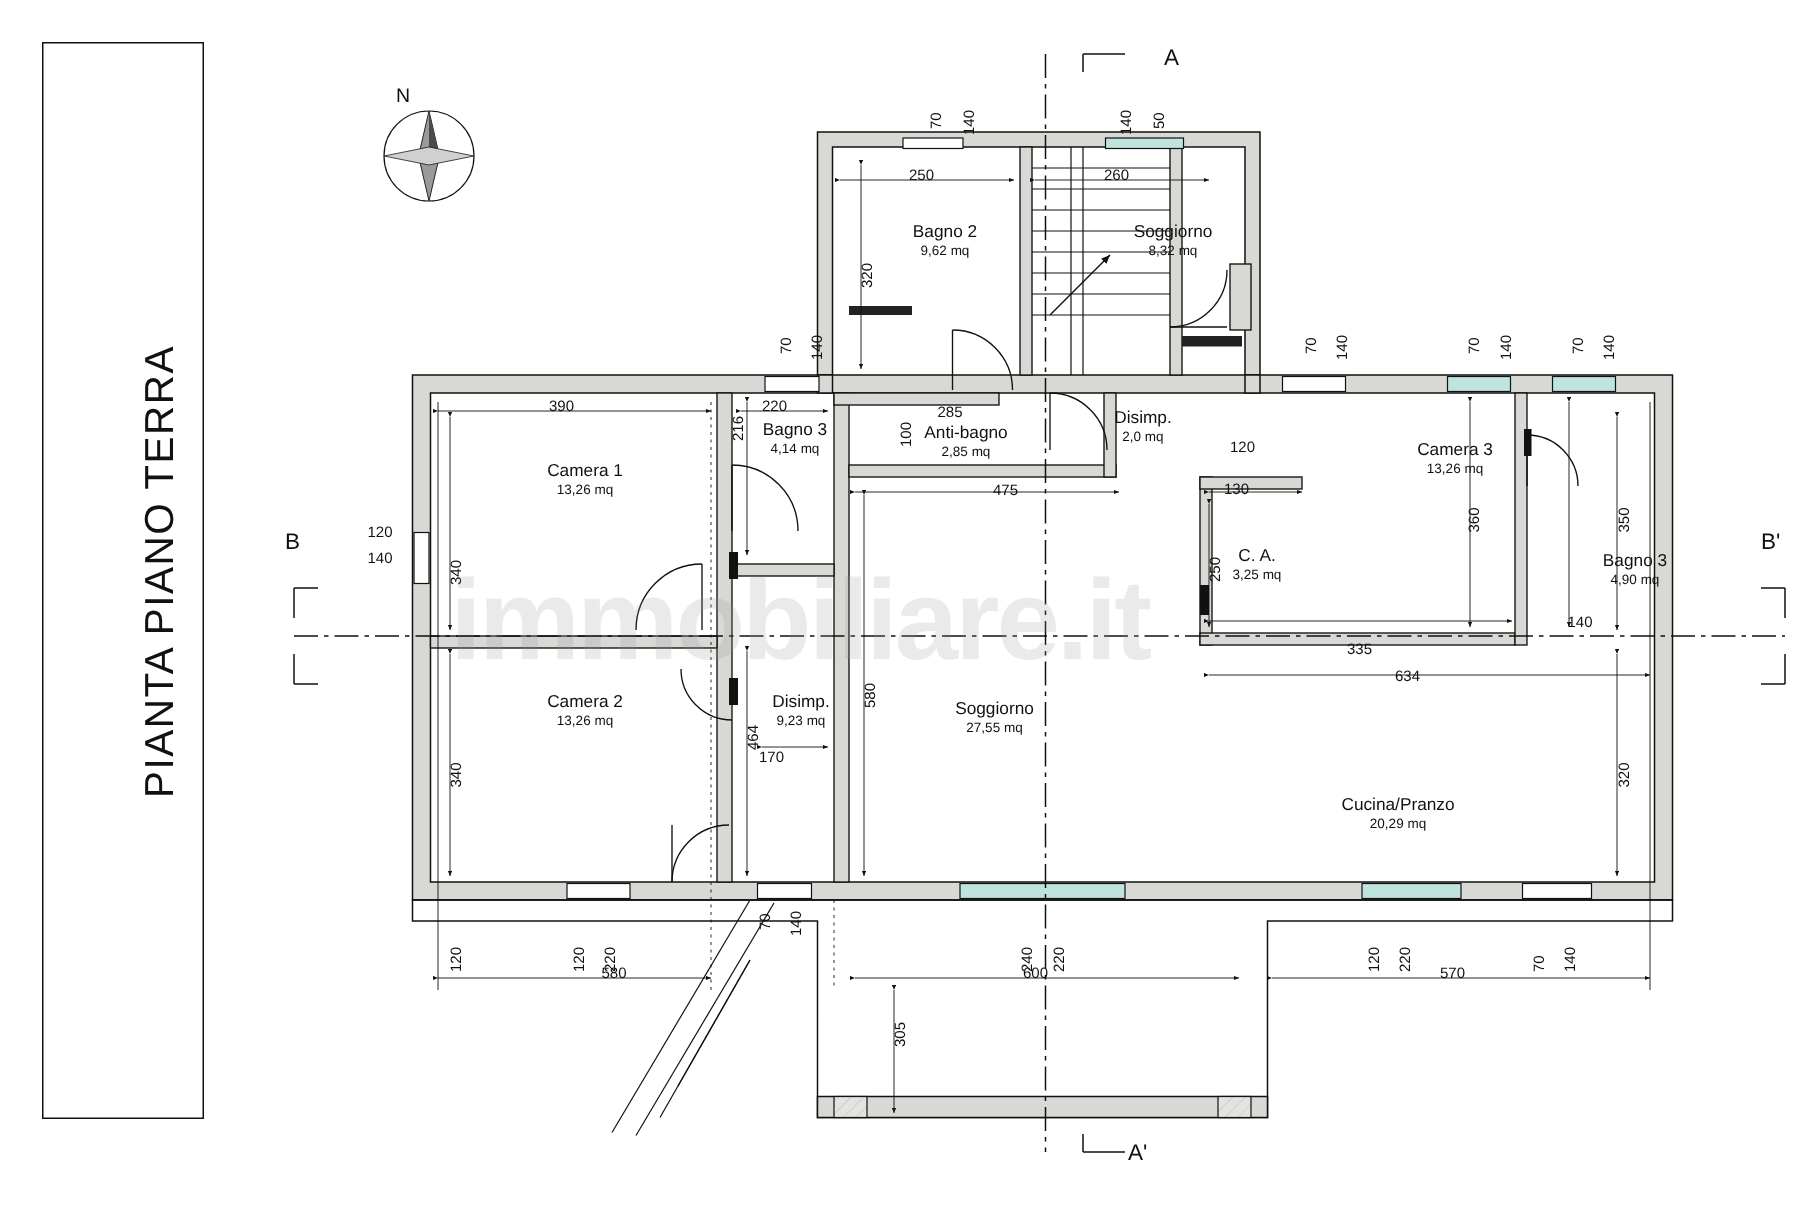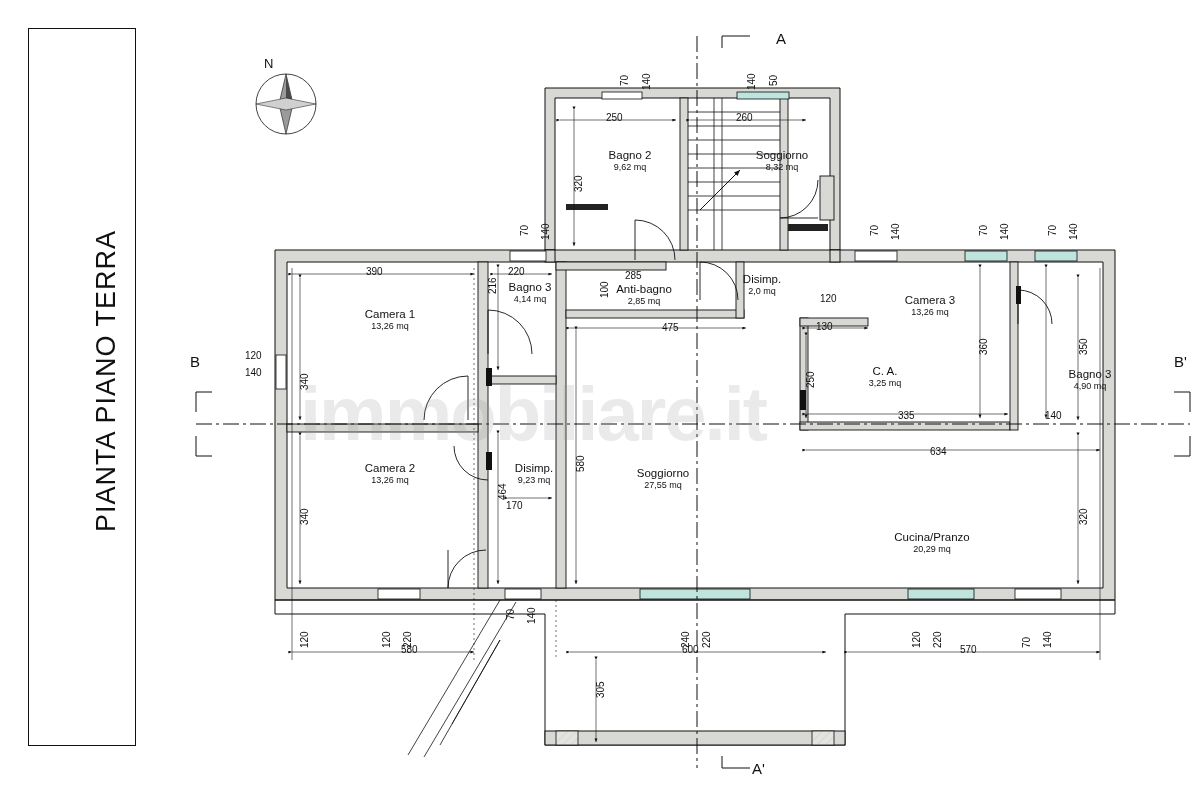--- a/index.html
+++ b/index.html
@@ -209,21 +209,21 @@
   <div class="sec" style="left:1174px;top:353px;">B'</div>
 
   <div class="lbl room" style="left:340px;top:308px;width:100px;">
     <span class="nm">Camera 1</span>
     <span class="ar">13,26 mq</span>
   </div>
   <div class="lbl room" style="left:340px;top:462px;width:100px;">
     <span class="nm">Camera 2</span>
     <span class="ar">13,26 mq</span>
   </div>
-  <div class="lbl room" style="left:880px;top:294px;width:100px;text-align:center;">
+  <div class="lbl room" style="left:920px;top:294px;width:100px;text-align:center;">
     <span class="nm">Camera 3</span>
     <span class="ar">13,26 mq</span>
   </div>
   <div class="lbl room" style="left:494px;top:281px;width:72px;">
     <span class="nm">Bagno 3</span>
     <span class="ar">4,14 mq</span>
   </div>
   <div class="lbl room" style="left:586px;top:149px;width:88px;">
     <span class="nm">Bagno 2</span>
     <span class="ar">9,62 mq</span>
@@ -249,21 +249,21 @@
     <span class="ar">9,23 mq</span>
   </div>
   <div class="lbl room" style="left:608px;top:467px;width:110px;">
     <span class="nm">Soggiorno</span>
     <span class="ar">27,55 mq</span>
   </div>
   <div class="lbl room" style="left:872px;top:531px;width:120px;">
     <span class="nm">Cucina/Pranzo</span>
     <span class="ar">20,29 mq</span>
   </div>
-  <div class="lbl room" style="left:806px;top:365px;width:64px;margin-left:47px;">
+  <div class="lbl room" style="left:806px;top:365px;width:64px;">
     <span class="nm">C. A.</span>
     <span class="ar">3,25 mq</span>
   </div>
 
   <div class="dim vert" style="left:619px;top:86px;">70</div>
   <div class="dim vert" style="left:641px;top:90px;">140</div>
   <div class="dim vert" style="left:746px;top:90px;">140</div>
   <div class="dim vert" style="left:768px;top:86px;">50</div>
   <div class="dim" style="left:606px;top:112px;">250</div>
   <div class="dim" style="left:736px;top:112px;">260</div>
@@ -279,21 +279,21 @@
 
   <div class="dim vert" style="left:869px;top:236px;">70</div>
   <div class="dim vert" style="left:890px;top:240px;">140</div>
   <div class="dim vert" style="left:978px;top:236px;">70</div>
   <div class="dim vert" style="left:999px;top:240px;">140</div>
   <div class="dim vert" style="left:1047px;top:236px;">70</div>
   <div class="dim vert" style="left:1068px;top:240px;">140</div>
   <div class="dim" style="left:820px;top:293px;">120</div>
   <div class="dim" style="left:816px;top:321px;">130</div>
   <div class="dim vert" style="left:805px;top:388px;">250</div>
-  <div class="dim" style="left:898px;top:410px;">335</div>
+  <div class="dim" style="left:898px;top:428px;">335</div>
   <div class="dim" style="left:1045px;top:410px;">140</div>
   <div class="dim" style="left:930px;top:446px;">634</div>
   <div class="dim vert" style="left:978px;top:355px;">360</div>
   <div class="dim vert" style="left:1078px;top:355px;">350</div>
 
   <div class="dim" style="left:662px;top:322px;">475</div>
   <div class="dim vert" style="left:575px;top:472px;">580</div>
   <div class="dim vert" style="left:497px;top:500px;">464</div>
   <div class="dim" style="left:506px;top:500px;">170</div>
   <div class="dim vert" style="left:299px;top:390px;">340</div>

